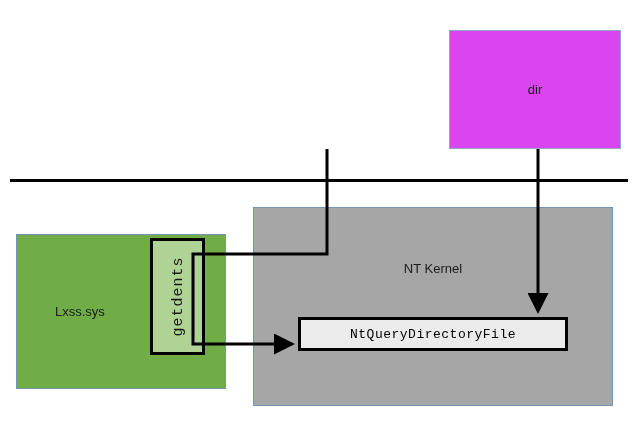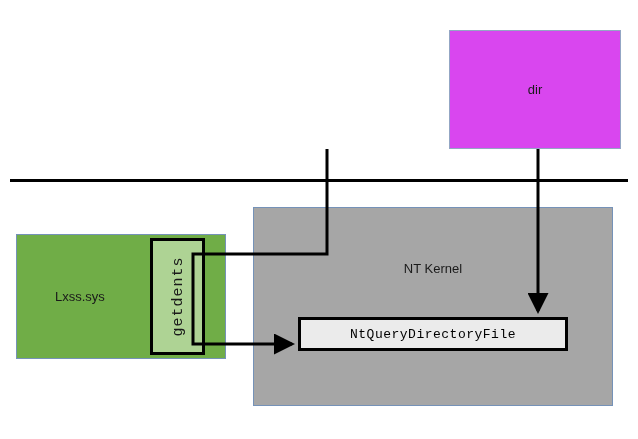--- a/index.html
+++ b/index.html
@@ -60,21 +60,21 @@
     font-size: 13px;
   }
   #ntkernel-label {
     margin-top: 53px;
     font-size: 13px;
     color: #1a1a1a;
   }
   
   #box-lxss {
     left: 16px; top: 234px;
-    width: 210px; height: 125px;
+    width: 210px; height: 155px;
     background: #70ad47;
     border: 1px solid #7592b8;
     align-items: center;
     justify-content: flex-start;
     font-size: 13px;
   }
   #lxss-label {
     margin-left: 38px;
     color: #1a1a1a;
     font-size: 13px;

